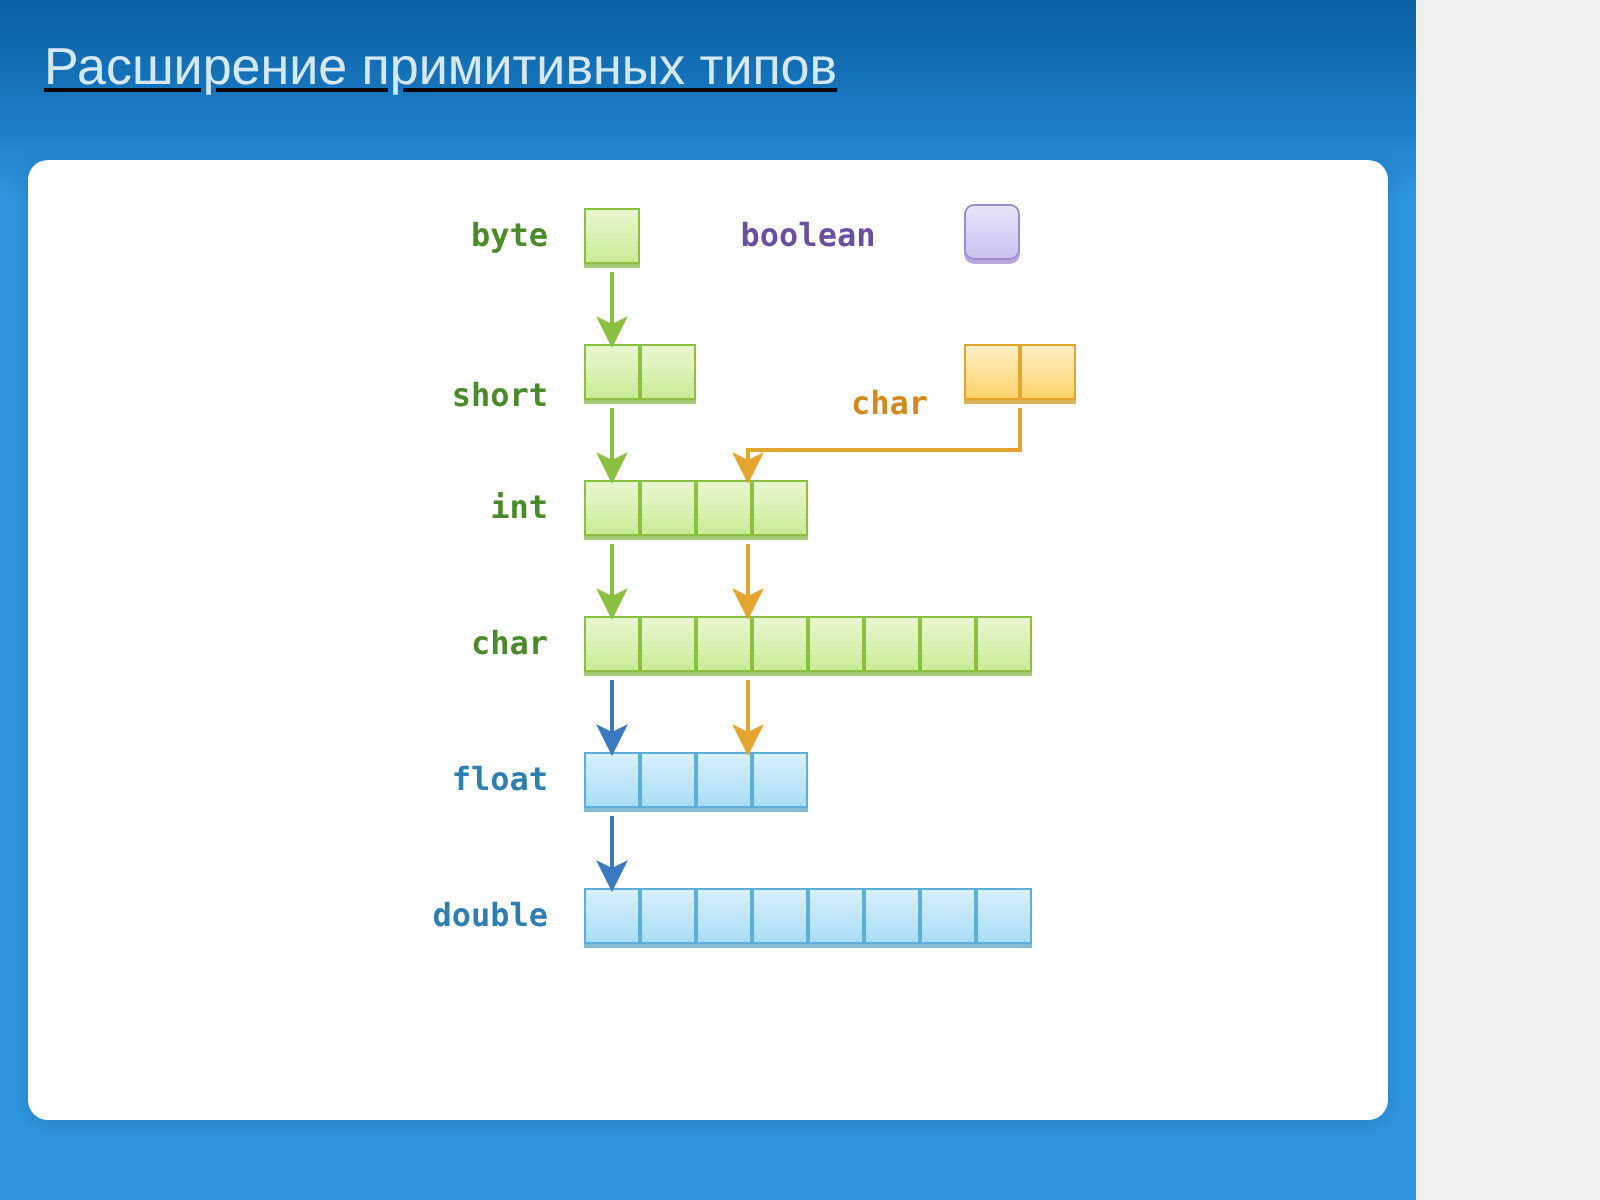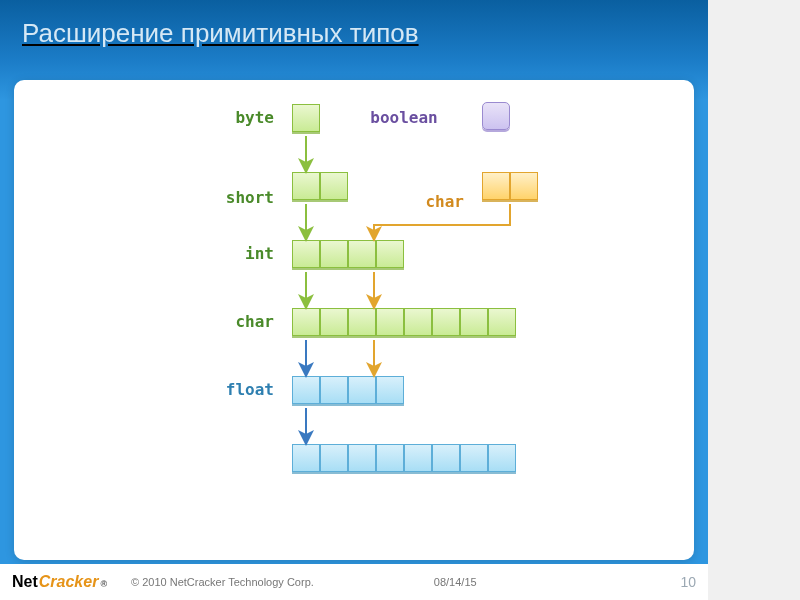--- a/index.html
+++ b/index.html
@@ -140,20 +140,21 @@
         </div>
 
       <div class="tlabel" style="left:150px; top:300px; width:110px; color:#2e7fb0;">float</div>
       <div class="blocks blue" style="left:278px; top:296px;">
           <div class="cell"></div>
           <div class="cell"></div>
           <div class="cell"></div>
           <div class="cell"></div>
         </div>
 
+      <div class="tlabel" style="left:150px; top:368px; width:110px; color:#2e7fb0;">double</div>
       <div class="blocks blue" style="left:278px; top:364px;">
           <div class="cell"></div>
           <div class="cell"></div>
           <div class="cell"></div>
           <div class="cell"></div>
           <div class="cell"></div>
           <div class="cell"></div>
           <div class="cell"></div>
           <div class="cell"></div>
         </div>
@@ -184,23 +185,13 @@
         <line x1="292" y1="260" x2="292" y2="290" stroke="#3a79c0" stroke-width="2" marker-end="url(#ah-blue)"></line>
 
         <line x1="360" y1="260" x2="360" y2="290" stroke="#e2a52e" stroke-width="2" marker-end="url(#ah-yellow)"></line>
 
         <line x1="292" y1="328" x2="292" y2="358" stroke="#3a79c0" stroke-width="2" marker-end="url(#ah-blue)"></line>
       </svg>
 
     </div>
   </div>
 
-  <div class="footer">
-    <span class="logo">
-      <span class="net">Net</span>
-        <span class="cracker">Cracker</span>
-        <span class="r">®</span>
-    </span>
-    <span class="copyright">© 2010 NetCracker Technology Corp.</span>
-    <span class="date">08/14/15</span>
-    <span class="pagenum">10</span>
-  </div>
 </div>
 
 </body></html>

